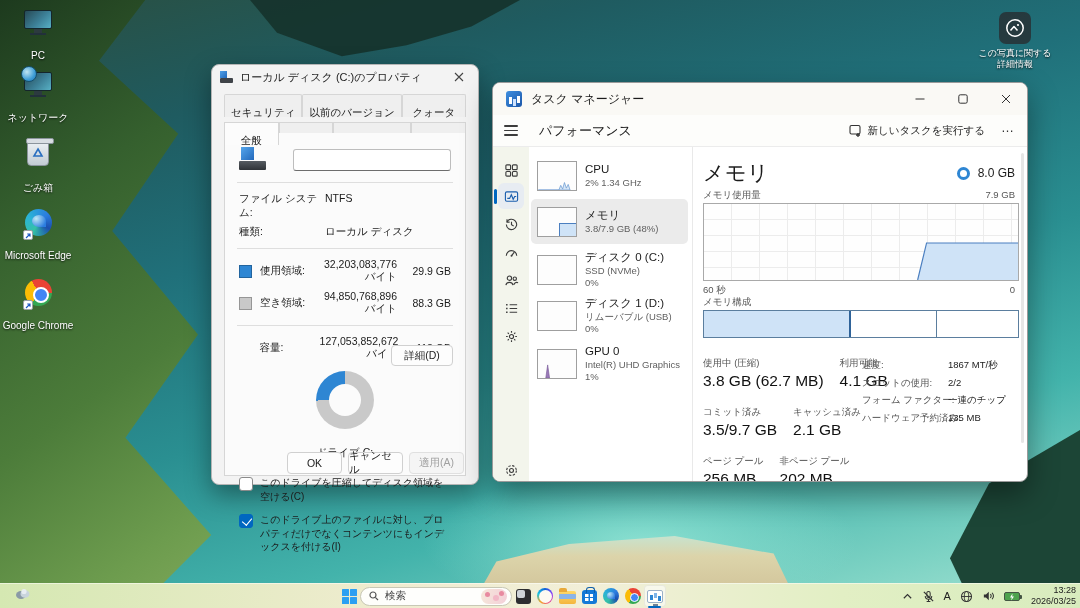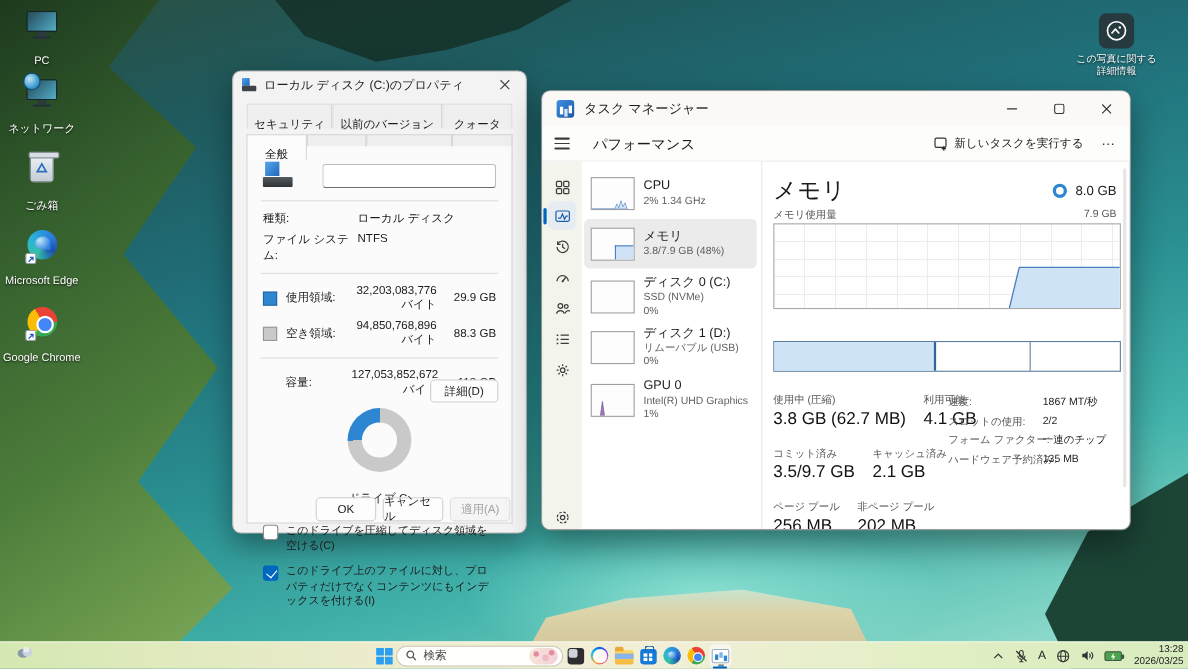--- a/index.html
+++ b/index.html
@@ -268,26 +268,26 @@
   <div class="page">
     <div class="lblrow">
       <span class="drive-big">
           <span class="blue"></span>
           <span class="dark"></span>
         </span>
       <input type="text" value="" style="">
     </div>
     <div class="hr"></div>
     <div class="kv">
+        <span class="k">ファイル システム:</span>
+        <span>NTFS</span>
+      </div>
+    <div class="kv">
         <span class="k">種類:</span>
         <span>ローカル ディスク</span>
-      </div>
-    <div class="kv">
-        <span class="k">ファイル システム:</span>
-        <span>NTFS</span>
       </div>
     <div class="hr"></div>
     <div class="usage">
       <span class="sw" style="background:#2e86d3"></span>
       <span class="k">使用領域:</span>
       <span class="bytes">32,203,083,776 バイト</span>
       <span class="gb">29.9 GB</span>
     </div>
     <div class="usage">
       <span class="sw" style="background:#c9c9c9"></span>
@@ -477,20 +477,27 @@
       </div>
       <div class="row10" style="top:42px">
         <span>メモリ使用量</span>
         <span>7.9 GB</span>
       </div>
       <div class="graph">
         <svg width="100%" height="100%" viewBox="0 0 316 78" preserveAspectRatio="none">
           <polygon points="215,78 224,40 316,40 316,78" fill="#cfe3f7"></polygon>
           <polyline points="215,78 224,40 316,40" fill="none" stroke="#4b7fc0" stroke-width="1.2"></polyline>
         </svg>
+      </div>
+      <div class="row10" style="top:137px">
+        <span>60 秒</span>
+        <span>0</span>
+      </div>
+      <div class="row10" style="top:149px">
+        <span>メモリ構成</span>
       </div>
       <div class="combar">
         <span class="fill"></span>
         <span class="div2"></span>
       </div>
       <div class="sgrid">
         <div class="r">
           <span>
               <div class="stat-l">使用中 (圧縮)</div>
                 <div class="stat-v">3.8 GB (62.7 MB)</div>

